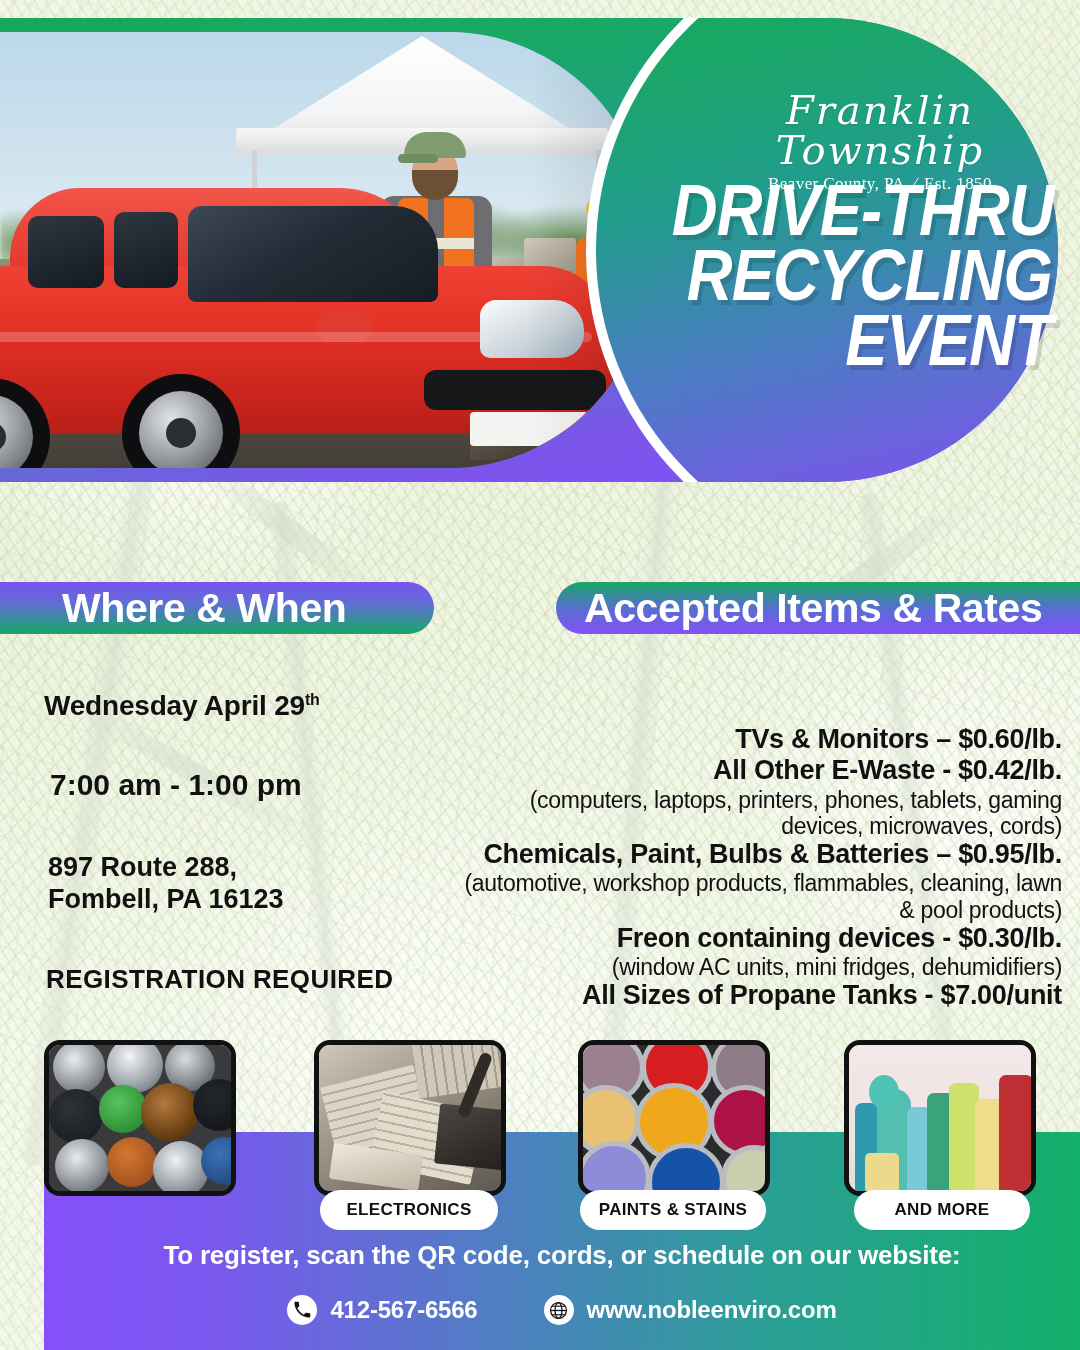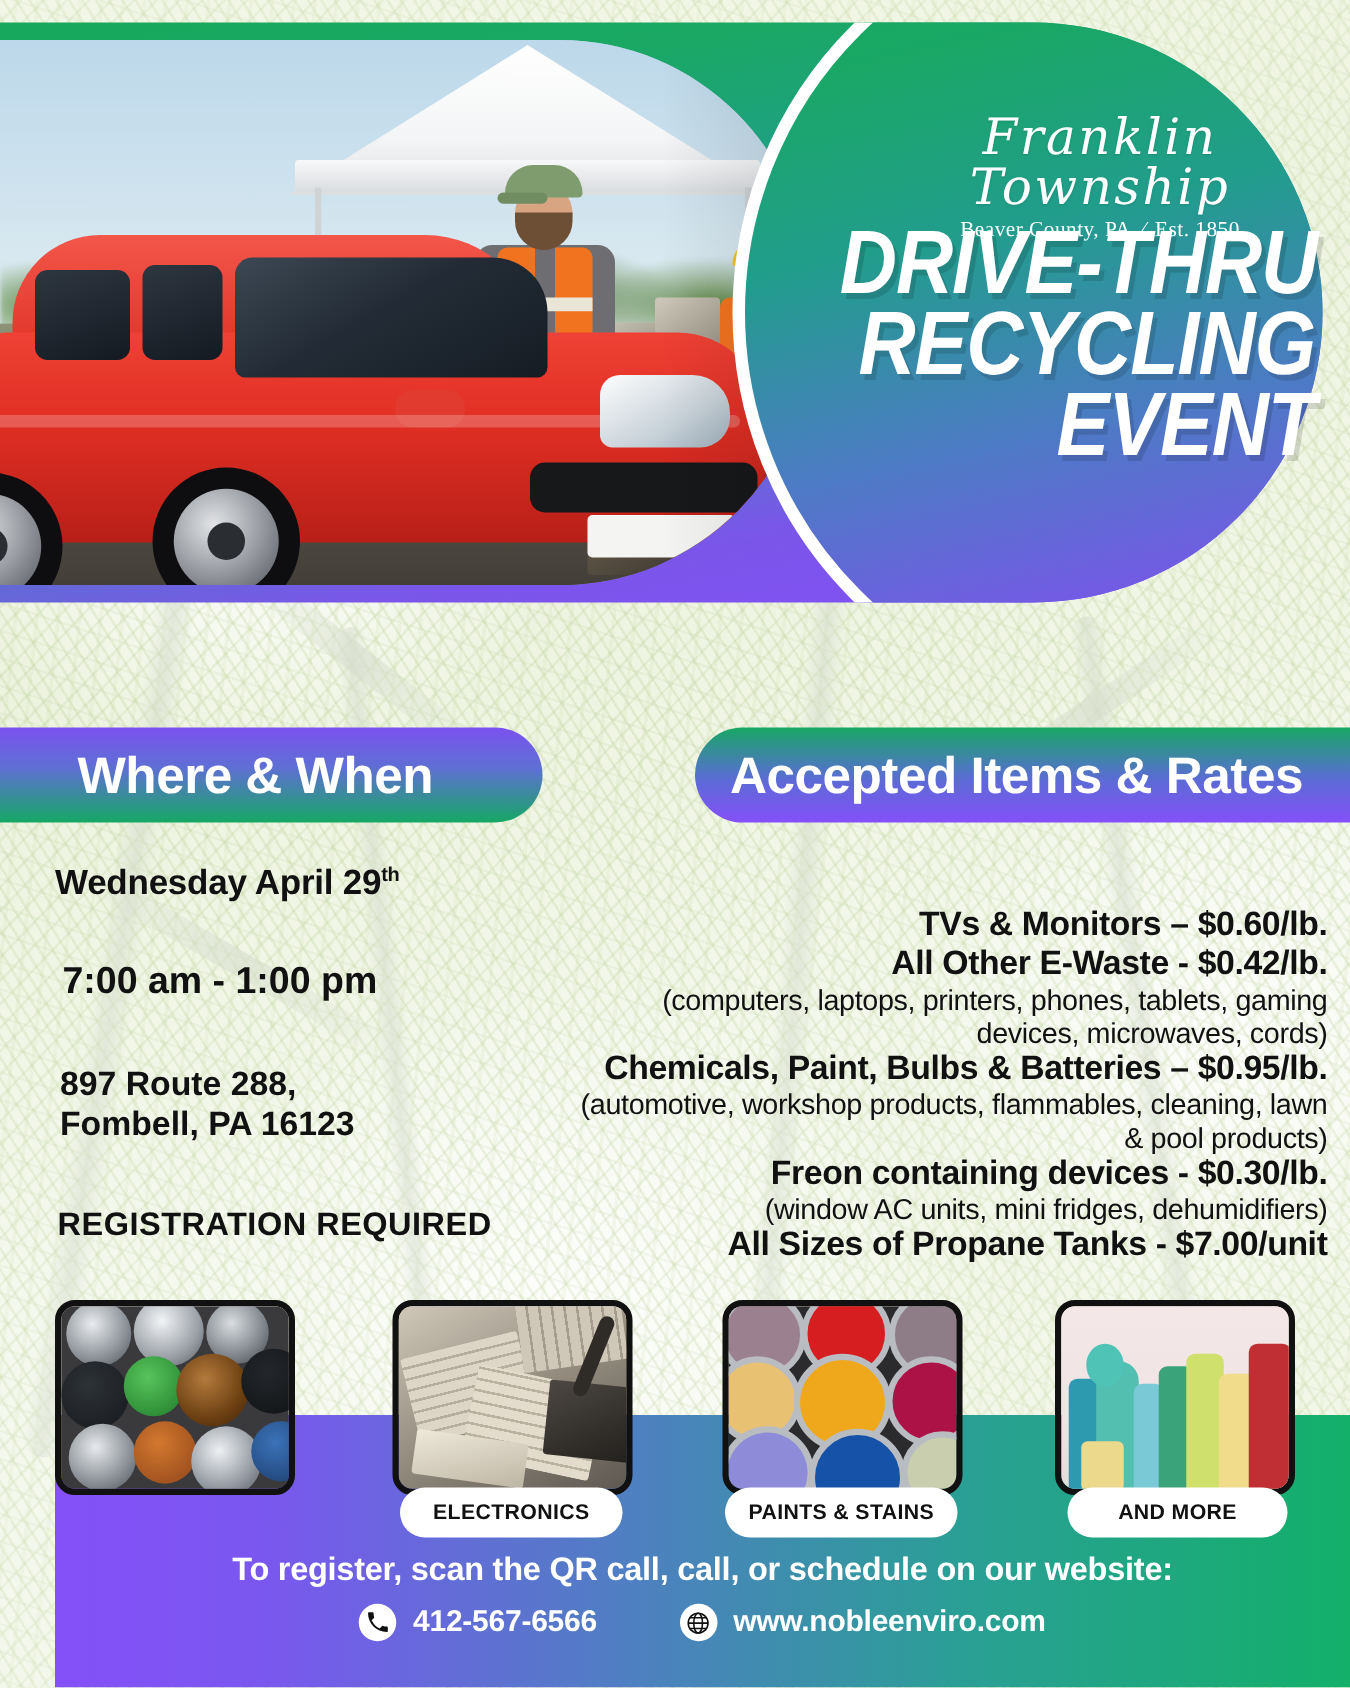--- a/index.html
+++ b/index.html
@@ -112,21 +112,21 @@
   .logo-sub .sep{display:inline-block;transform:skewX(-18deg);margin:0 7px;}
 
   .title{position:absolute;left:620px;top:160px;width:432px;z-index:6;text-align:right;
     color:#ffffff;font-family:"Liberation Sans",sans-serif;font-weight:bold;font-style:italic;
     font-size:72px;line-height:.90;letter-spacing:-1px;
     transform:scaleX(.88);transform-origin:right center;
     text-shadow:4px 5px 0 rgba(0,0,0,.13);}
   .title div{white-space:nowrap;}
 
   
-  .pill{position:absolute;height:76px;display:flex;align-items:center;z-index:5;}
+  .pill{position:absolute;height:52px;display:flex;align-items:center;z-index:5;}
   .pill span{color:#fff;font-size:41px;font-weight:bold;letter-spacing:-.4px;white-space:nowrap;}
   .pill-left{left:0;top:582px;width:434px;border-radius:0 40px 40px 0;
     background:linear-gradient(180deg,#7b52f0 0%,#5f6fd4 42%,#16a864 100%);padding-left:62px;box-sizing:border-box;}
   .pill-right{left:556px;top:582px;width:524px;border-radius:40px 0 0 40px;
     background:linear-gradient(180deg,#17a765 0%,#5c6bd6 55%,#8450f8 100%);
     padding-left:28px;box-sizing:border-box;}
 
   
   .ww{position:absolute;left:44px;top:690px;width:420px;z-index:5;color:#111;}
   .ww .date{font-size:28px;font-weight:bold;letter-spacing:-.2px;}
@@ -157,21 +157,21 @@
   .elec{background:linear-gradient(150deg,#cfc7b8,#8e877a 55%,#5d5851);}
   .elec i{position:absolute;background:linear-gradient(160deg,#e7e1d4,#a9a294);border-radius:3px;}
   .paint{background:#2b2b2d;}
   .paint i{position:absolute;border-radius:50%;border:5px solid #b9bcc0;box-sizing:border-box;}
   .more{background:linear-gradient(180deg,#f3e7e7 0%,#efe3e3 62%,#e6dada 100%);}
   .more i{position:absolute;border-radius:7px 7px 3px 3px;}
 
   
   .footer{position:absolute;left:44px;top:1240px;width:1036px;z-index:7;text-align:center;color:#fff;}
   .footer .line1{font-size:26px;font-weight:bold;letter-spacing:-.2px;}
-  .contact{display:flex;align-items:center;justify-content:center;gap:66px;margin-top:12px;}
+  .contact{display:flex;align-items:center;justify-content:center;gap:66px;margin-top:24px;}
   .citem{display:flex;align-items:center;gap:13px;font-size:24px;font-weight:bold;letter-spacing:-.2px;}
   .ico{width:30px;height:30px;border-radius:50%;background:#fff;display:flex;align-items:center;justify-content:center;flex:0 0 auto;}
   .ico svg{display:block;}
 </style>
 </head>
 <body>
 
 <div class="flyer">
 
   <div class="bg">
@@ -358,21 +358,21 @@
         <i style="left:150px;top:30px;width:34px;height:118px;background:#bf2f33;"></i>
         <i style="left:16px;top:108px;width:34px;height:40px;background:#edd98c;border-radius:5px;"></i>
         <i style="left:20px;top:30px;width:30px;height:34px;background:#4fc3b6;border-radius:50%;"></i>
       </div>
     </div>
     <div class="tlabel" style="left:854px;width:176px;">AND MORE</div>
 
   </div>
 
   <div class="footer">
-    <div class="line1">To register, scan the QR call, call, or schedule on our website:</div>
+    <div class="line1">To register, scan the QR code, cords, or schedule on our website:</div>
     <div class="contact">
       <div class="citem">
         <span class="ico">
           <svg width="18" height="18" viewBox="0 0 24 24">
               <path fill="#111" d="M6.6 10.8c1.7 3.3 4.3 5.9 7.6 7.6l2.5-2.5c.3-.3.8-.4 1.2-.3 1.3.4 2.6.6 4 .6.6 0 1.1.5 1.1 1.1V21c0 .6-.5 1.1-1.1 1.1C10.9 22.1 1.9 13.1 1.9 2.1 1.9 1.5 2.4 1 3 1h3.7c.6 0 1.1.5 1.1 1.1 0 1.4.2 2.7.6 4 .1.4 0 .9-.3 1.2l-2.5 2.5z"></path>
             </svg>
         </span>
         <span>412-567-6566</span>
       </div>
       <div class="citem">

